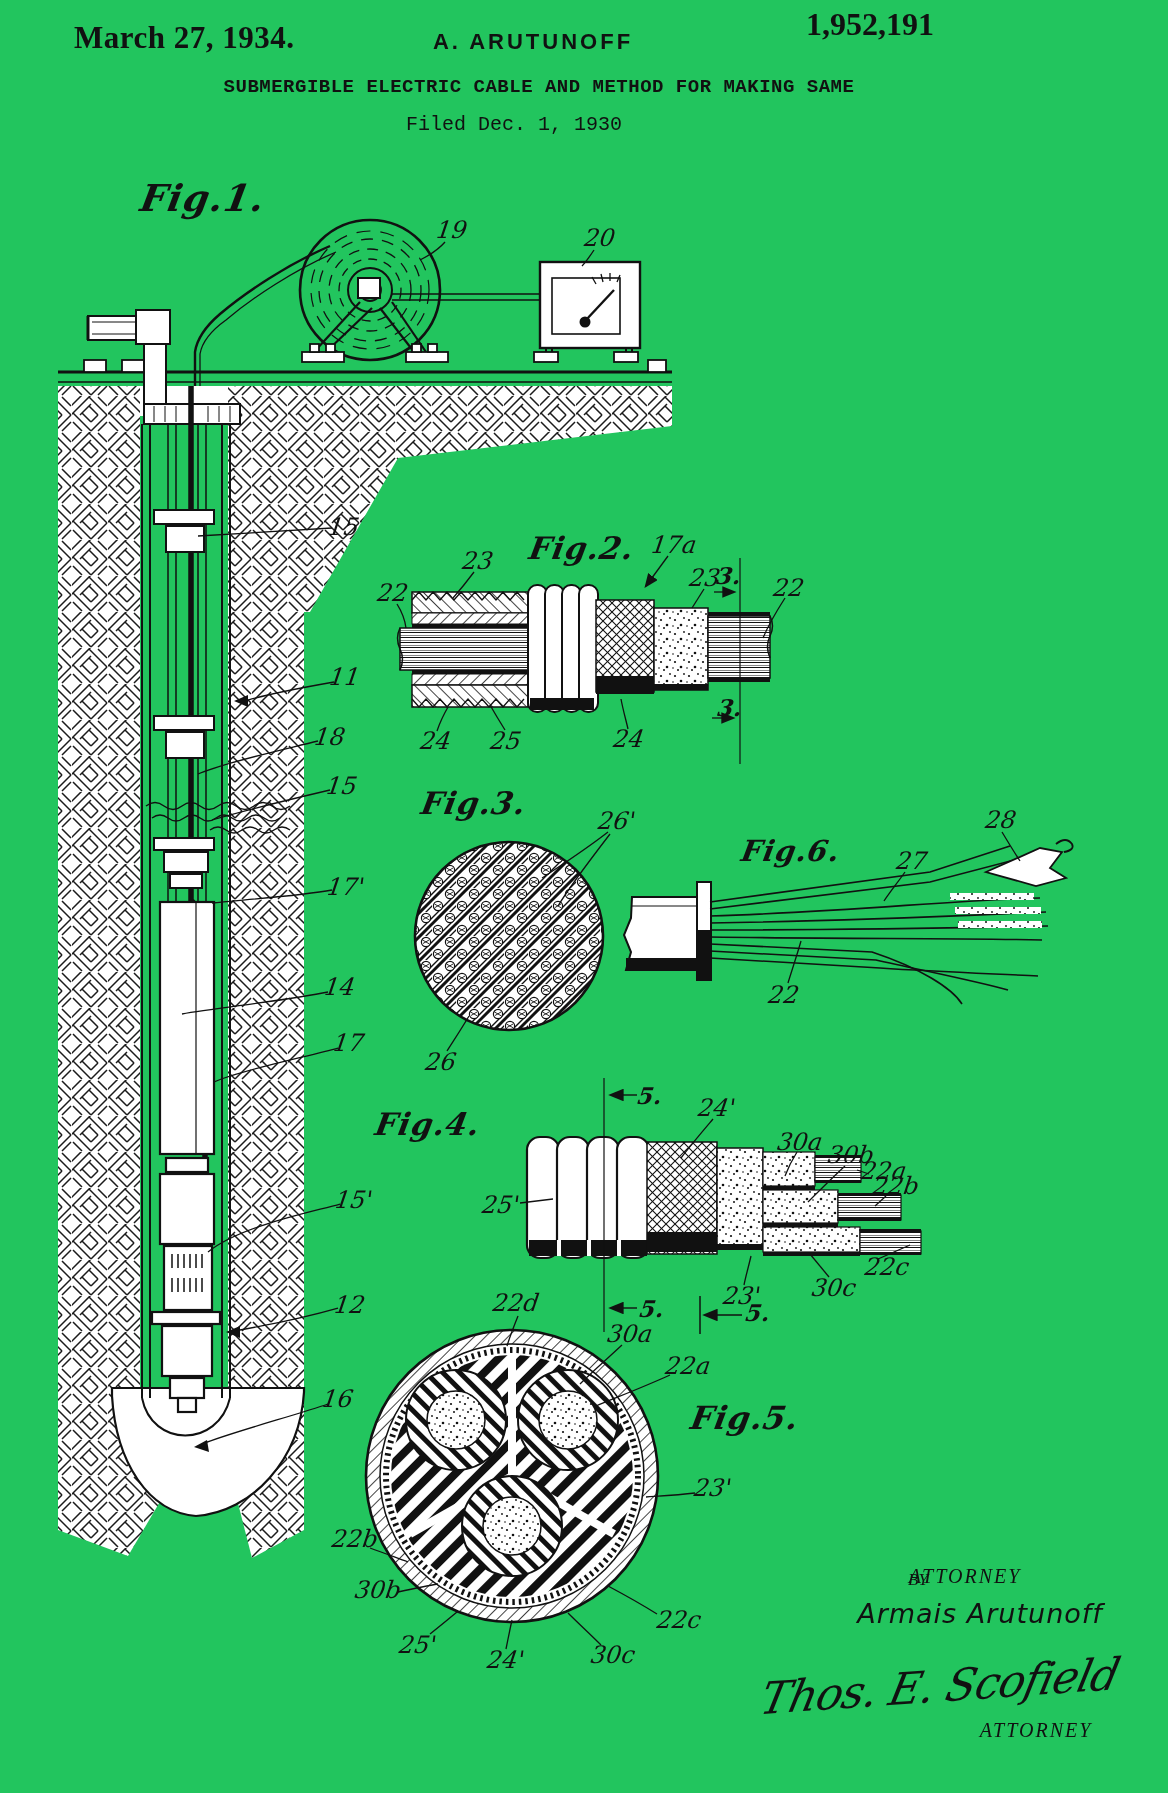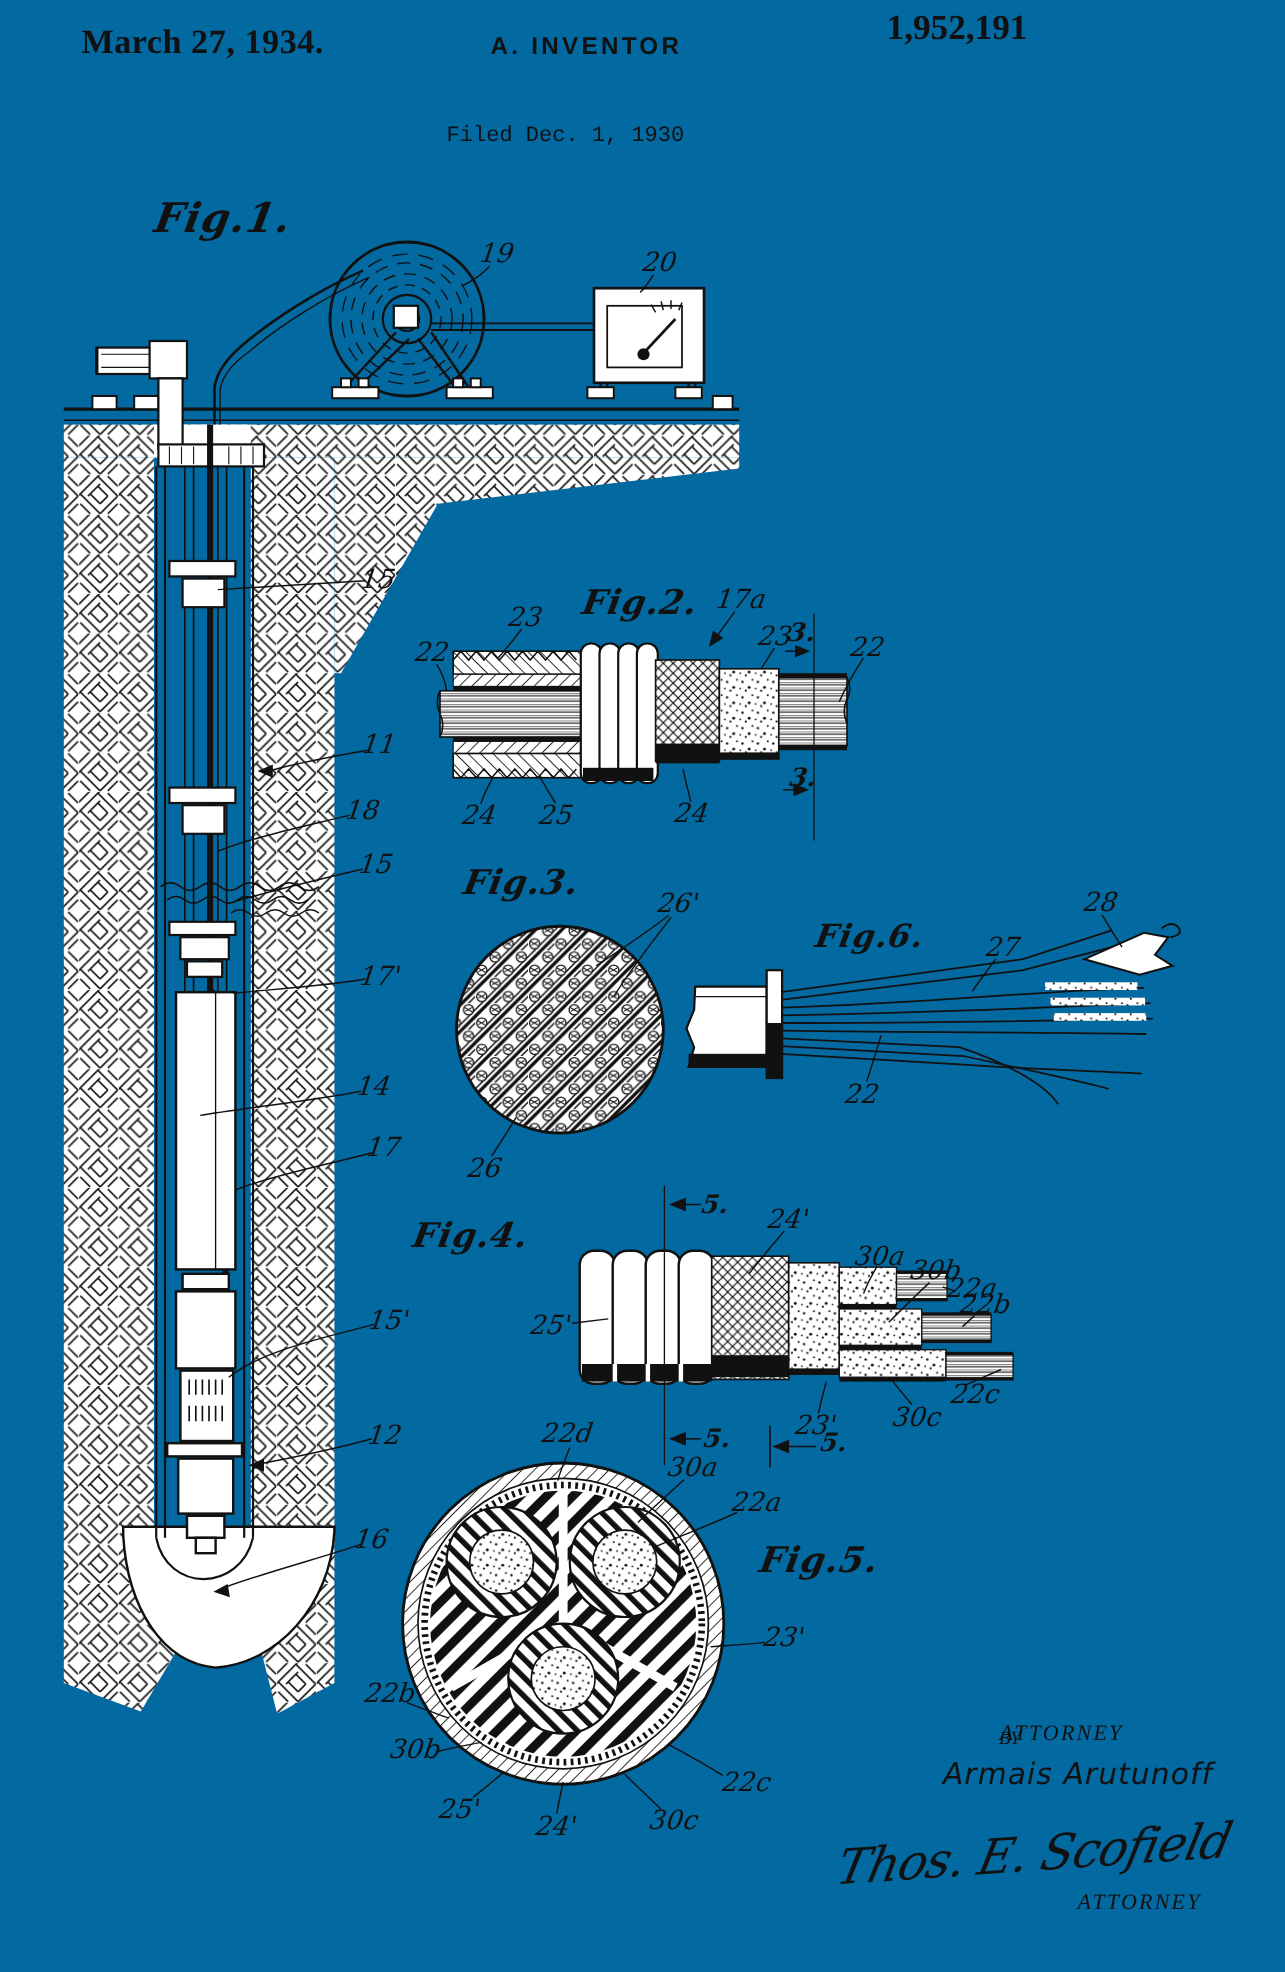--- a/index.html
+++ b/index.html
@@ -1,16 +1,16 @@
 <!DOCTYPE html>
 <html><head>
 <meta charset="utf-8">
 <style>
   html,body{margin:0;padding:0;background:#e8e8e4;}
-  .page{position:relative;width:1168px;height:1793px;background:#0369a1;overflow:hidden;
+  .page{position:relative;width:1168px;height:1793px;background:#22c55e;overflow:hidden;
         font-family:"Liberation Serif",serif;color:#111;}
   .page svg{position:absolute;left:0;top:0;}
   .abs{position:absolute;white-space:nowrap;}
   .ctr{transform:translate(-50%,-50%);}
   .hdr-date{font-size:31px;font-weight:bold;letter-spacing:.5px;}
   .hdr-name{font-family:"Liberation Sans",sans-serif;font-size:22px;font-weight:bold;letter-spacing:3px;}
   .hdr-num{font-size:32px;font-weight:bold;}
   .hdr-title{font-family:"Liberation Mono",monospace;font-size:19px;font-weight:bold;letter-spacing:.5px;}
   .hdr-filed{font-family:"Liberation Mono",monospace;font-size:20px;font-weight:normal;}
   .fig-title{position:absolute;font-family:"DejaVu Serif",serif;font-style:italic;font-weight:bold;
@@ -414,22 +414,23 @@
     <path d="M398,1592 C412,1589 426,1586 438,1584"></path>
     <path d="M430,1634 C440,1626 450,1618 458,1611"></path>
     <path d="M506,1649 C508,1639 510,1629 512,1620"></path>
     <path d="M601,1645 C590,1634 578,1623 568,1613"></path>
     <path d="M657,1614 C641,1604 623,1594 608,1586"></path>
   </g>
 </g>
 </svg>
 
 <div class="abs hdr-date" style="left:74px;top:20px">March 27, 1934.</div>
-<div class="abs ctr hdr-name" style="left:533px;top:42px">A. INVENTOR</div>
+<div class="abs ctr hdr-name" style="left:533px;top:42px">A. ARUTUNOFF</div>
 <div class="abs hdr-num" style="left:806px;top:6px">1,952,191</div>
+<div class="abs ctr hdr-title" style="left:539px;top:87px">SUBMERGIBLE ELECTRIC CABLE AND METHOD FOR MAKING SAME</div>
 <div class="abs ctr hdr-filed" style="left:514px;top:124px">Filed Dec. 1, 1930</div>
 
 <div class="fig-title" style="left:203px;top:198px;font-size:37px">Fig.1.</div>
 <div class="fig-title" style="left:582px;top:548px;font-size:31px">Fig.2.</div>
 <div class="fig-title" style="left:474px;top:803px;font-size:31px">Fig.3.</div>
 <div class="fig-title" style="left:791px;top:851px;font-size:29px">Fig.6.</div>
 <div class="fig-title" style="left:428px;top:1124px;font-size:31px">Fig.4.</div>
 <div class="fig-title" style="left:745px;top:1418px;font-size:32px">Fig.5.</div>
 
 <div class="ref" style="left:452px;top:230px">19</div>

